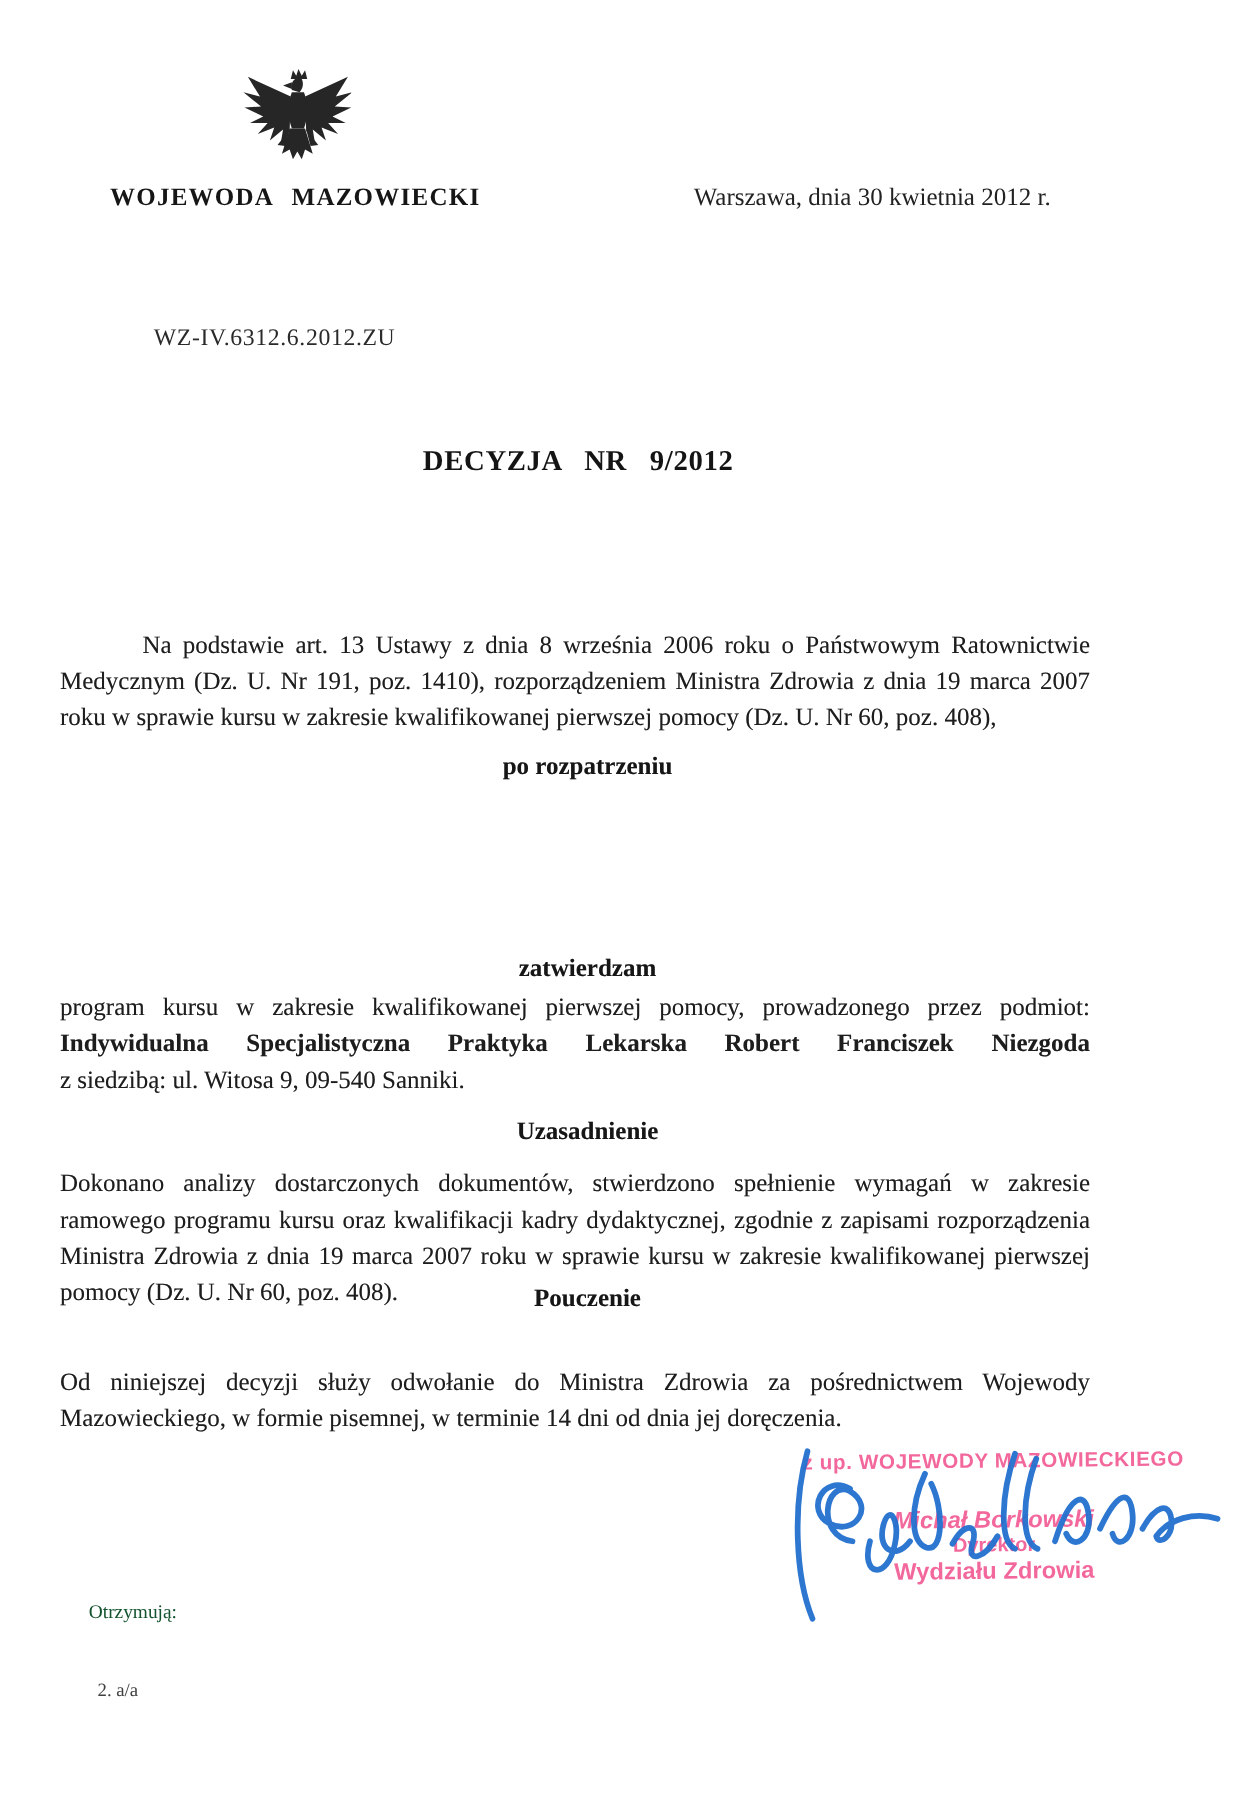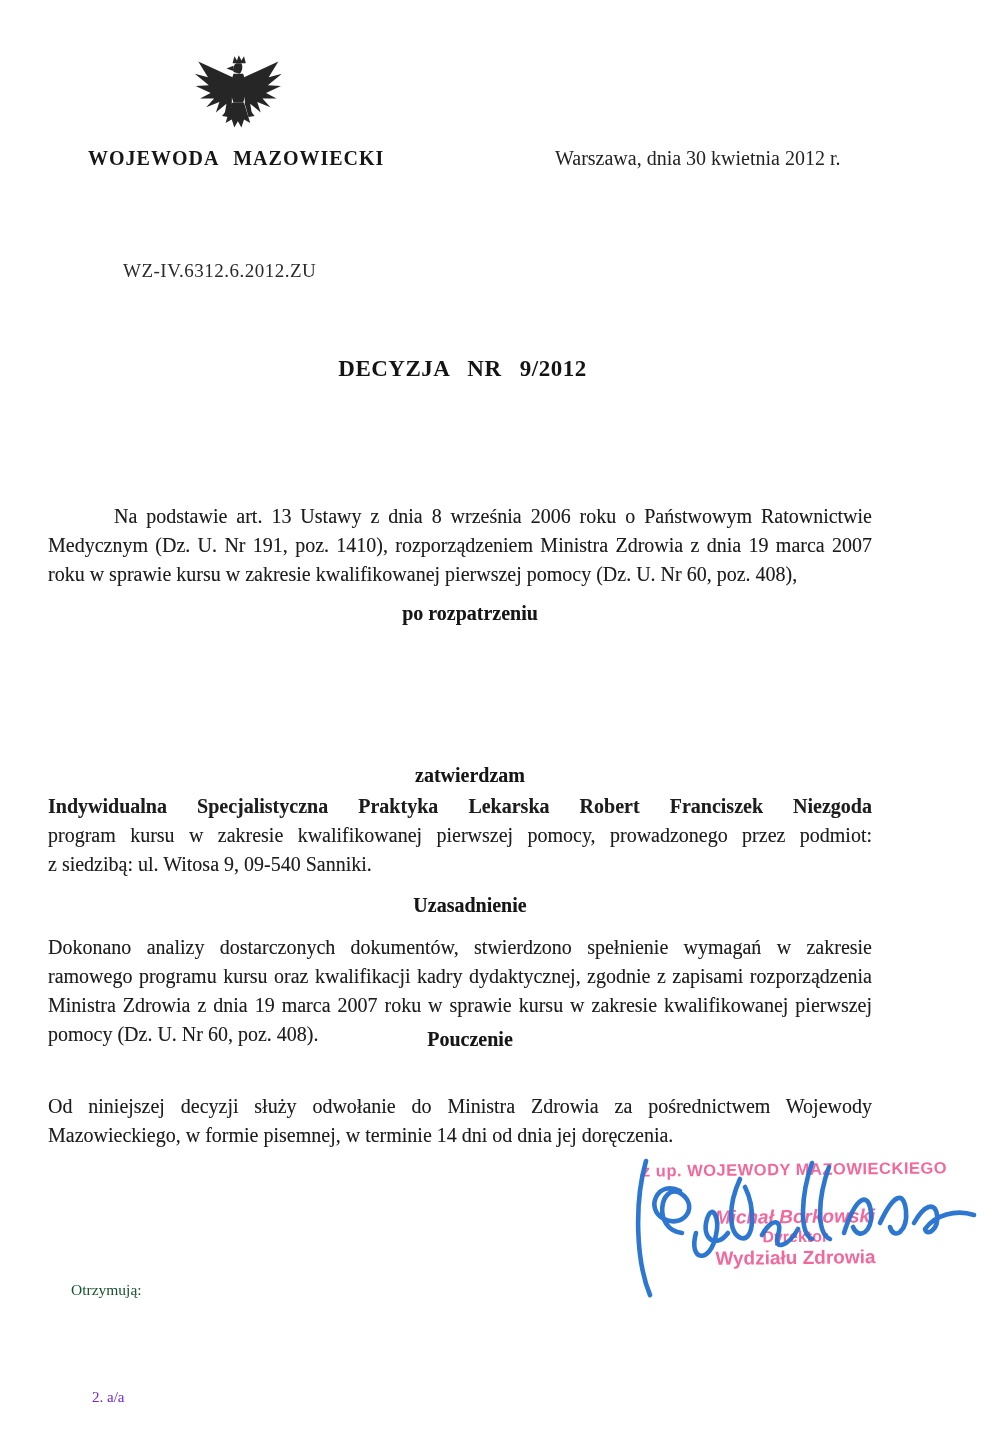--- a/index.html
+++ b/index.html
@@ -80,22 +80,22 @@
   
   .recipients-heading{
     position:absolute;left:47px;top:1281px;
     font-size:15.5px;color:#14532d;margin-left:24px;
   }
   .recipient-1{
     position:absolute;left:78px;top:1311px;
     font-size:15px;color:#1d1d1d;letter-spacing:.2px;
   }
   .recipient-2{
-    position:absolute;left:92px;top:1345px;
-    font-size:15px;color:#6d28d9;margin-top:44px;
+    position:absolute;left:78px;top:1345px;
+    font-size:15px;color:#404040;
   }
 </style>
 </head>
 <body>
 
 <div class="page">
 
   <div class="emblem">
     <svg viewBox="0 0 100 94" width="88" height="84" aria-hidden="true">
       <g fill="#262626">
@@ -117,22 +117,22 @@
   <div class="ref-number">WZ-IV.6312.6.2012.ZU</div>
 
   <div class="doc-title">DECYZJA NR 9/2012</div>
 
   <div class="para indent p-legal">Na podstawie art. 13 Ustawy z dnia 8 września 2006 roku o Państwowym Ratownictwie Medycznym (Dz. U. Nr 191, poz. 1410), rozporządzeniem Ministra Zdrowia z dnia 19 marca 2007 roku w sprawie kursu w zakresie kwalifikowanej pierwszej pomocy (Dz. U. Nr 60, poz. 408),</div>
 
   <div class="section-heading h-rozpatrzenie">po rozpatrzeniu</div>
 
   <div class="section-heading h-zatwierdzam">zatwierdzam</div>
   <div class="para p-approval">
+    <div class="line-fill">program kursu w zakresie kwalifikowanej pierwszej pomocy, prowadzonego przez podmiot:</div>
     <div class="line-fill line-bold">Indywidualna Specjalistyczna Praktyka Lekarska Robert Franciszek Niezgoda</div>
-    <div class="line-fill">program kursu w zakresie kwalifikowanej pierwszej pomocy, prowadzonego przez podmiot:</div>
     <div>z siedzibą: ul. Witosa 9, 09-540 Sanniki.</div>
   </div>
 
   <div class="section-heading h-uzasadnienie">Uzasadnienie</div>
   <div class="para p-justification">Dokonano analizy dostarczonych dokumentów, stwierdzono spełnienie wymagań w zakresie ramowego programu kursu oraz kwalifikacji kadry dydaktycznej, zgodnie z zapisami rozporządzenia Ministra Zdrowia z dnia 19 marca 2007 roku w sprawie kursu w zakresie kwalifikowanej pierwszej pomocy (Dz. U. Nr 60, poz. 408).</div>
 
   <div class="section-heading h-pouczenie">Pouczenie</div>
   <div class="para p-instruction">Od niniejszej decyzji służy odwołanie do Ministra Zdrowia za pośrednictwem Wojewody Mazowieckiego, w formie pisemnej, w terminie 14 dni od dnia jej doręczenia.</div>
 
   <div class="stamp" style="color:#f1548f;">

